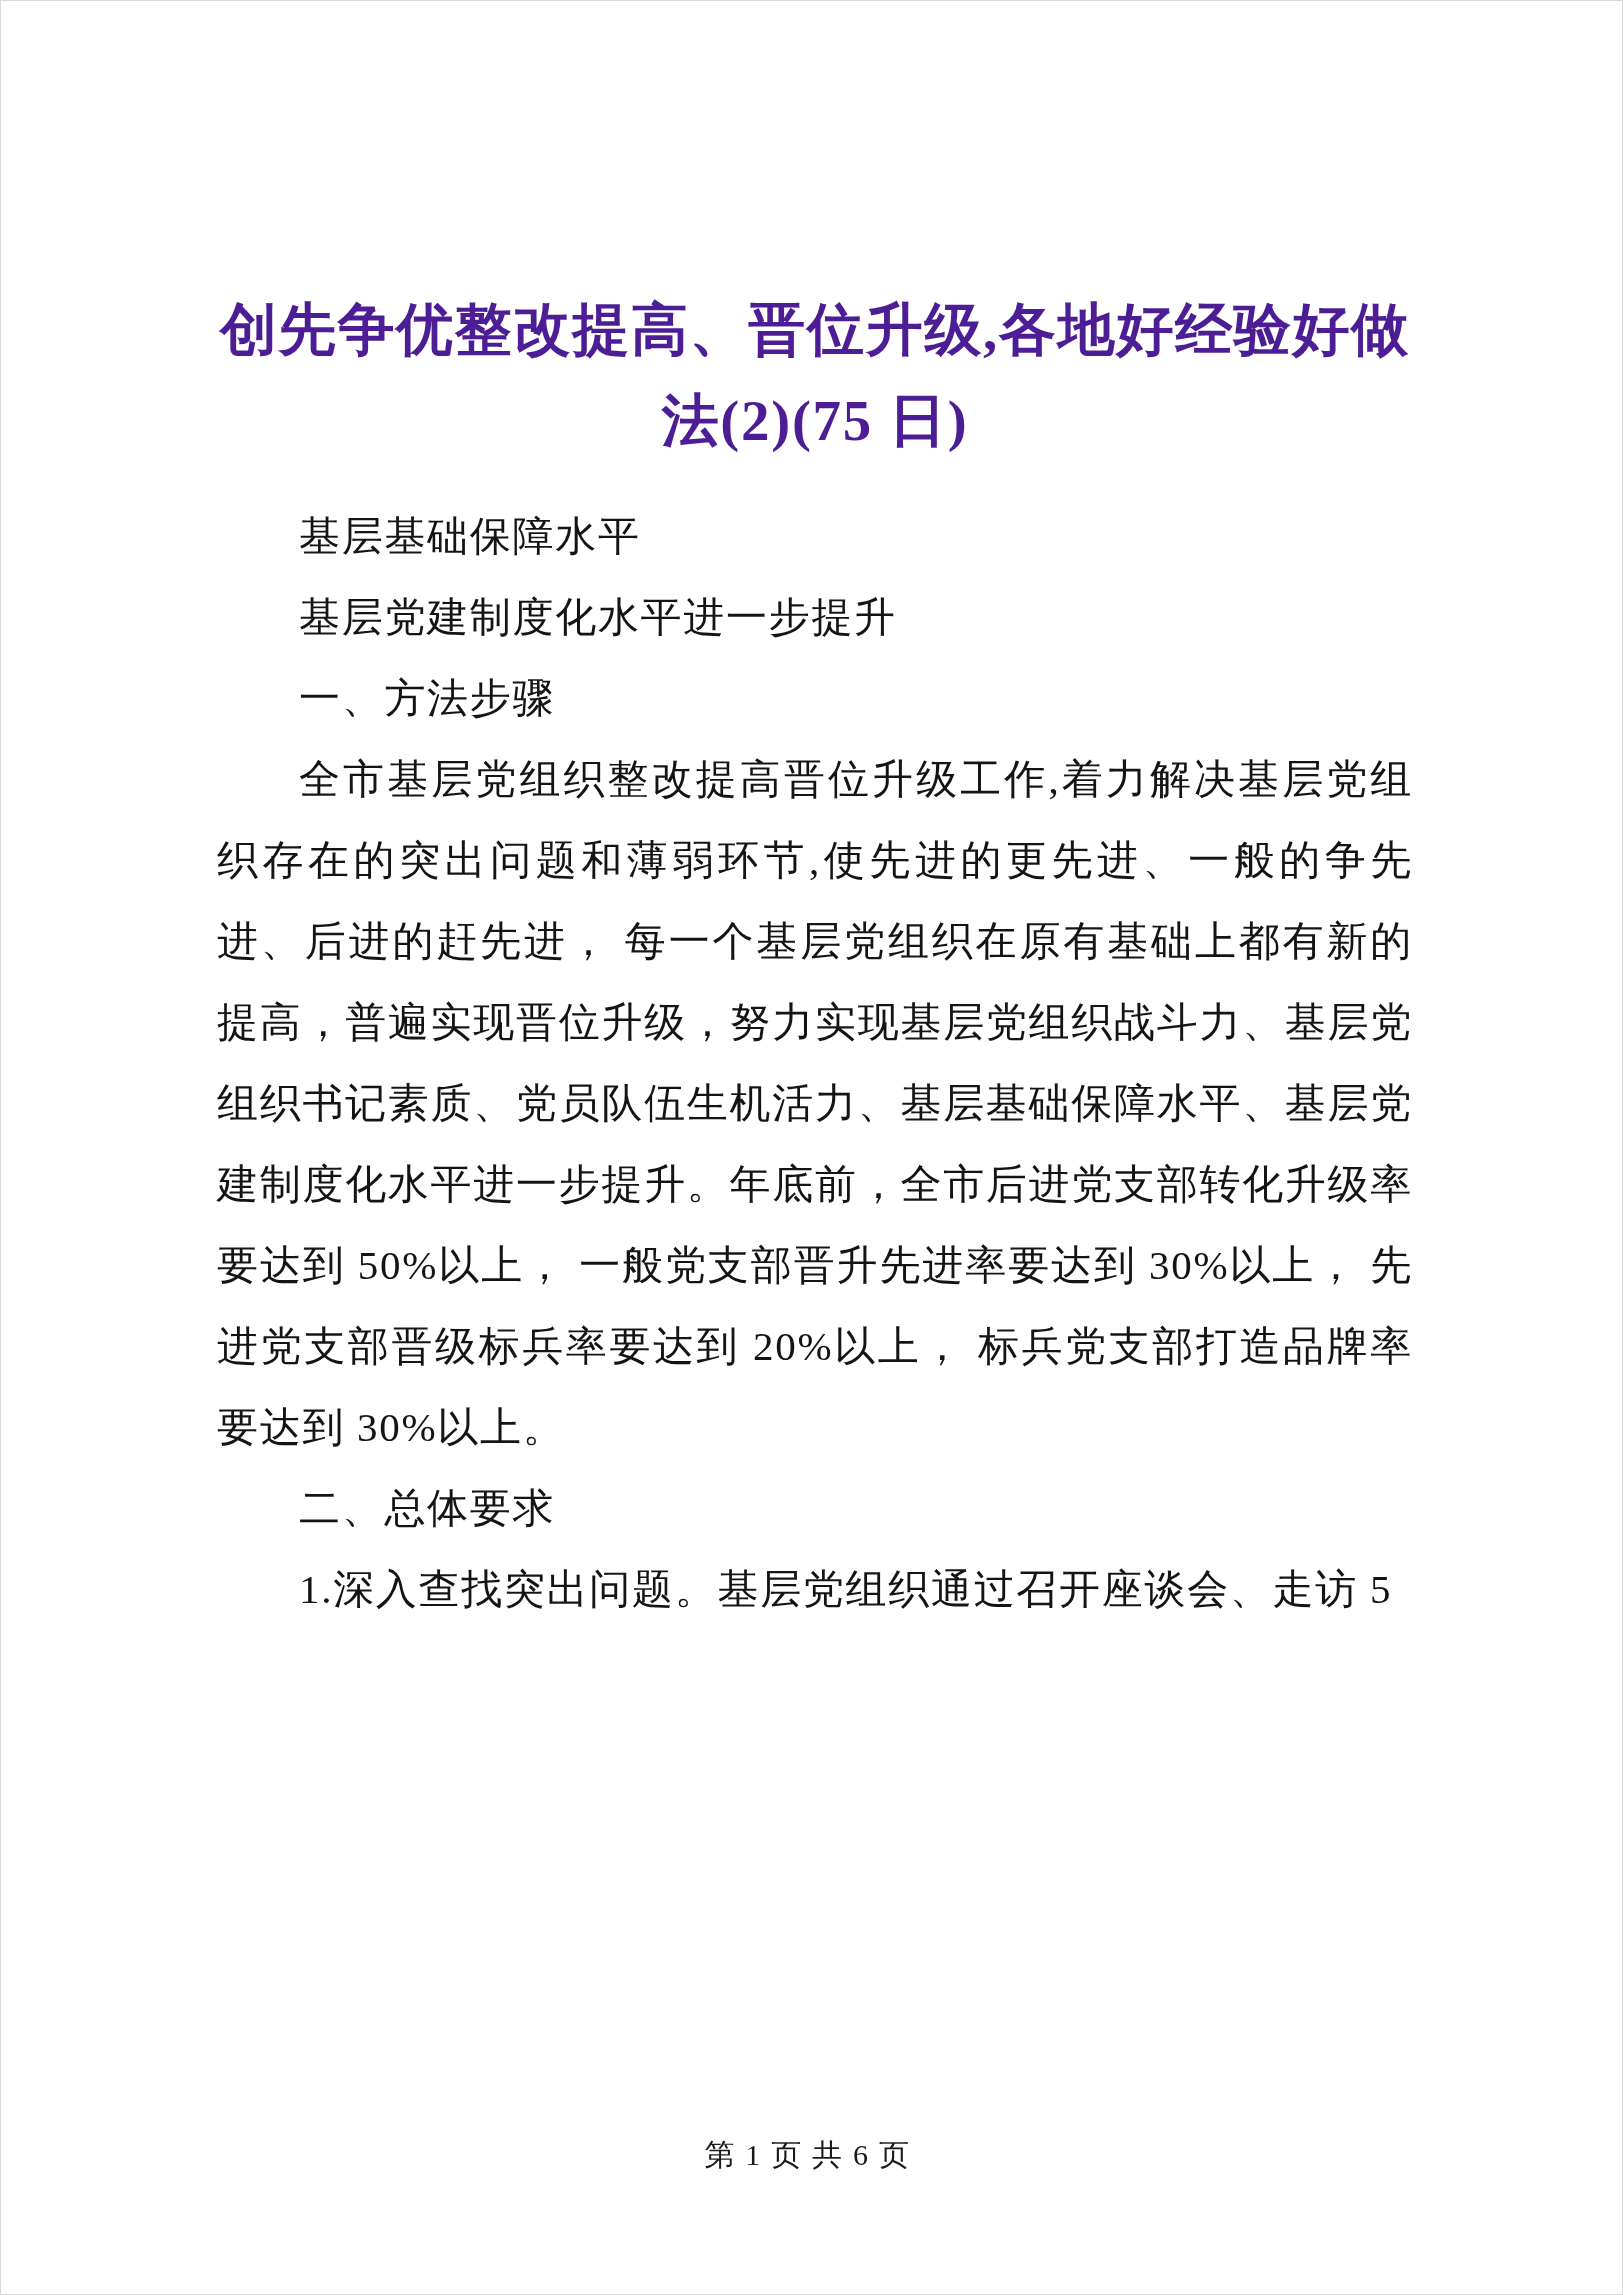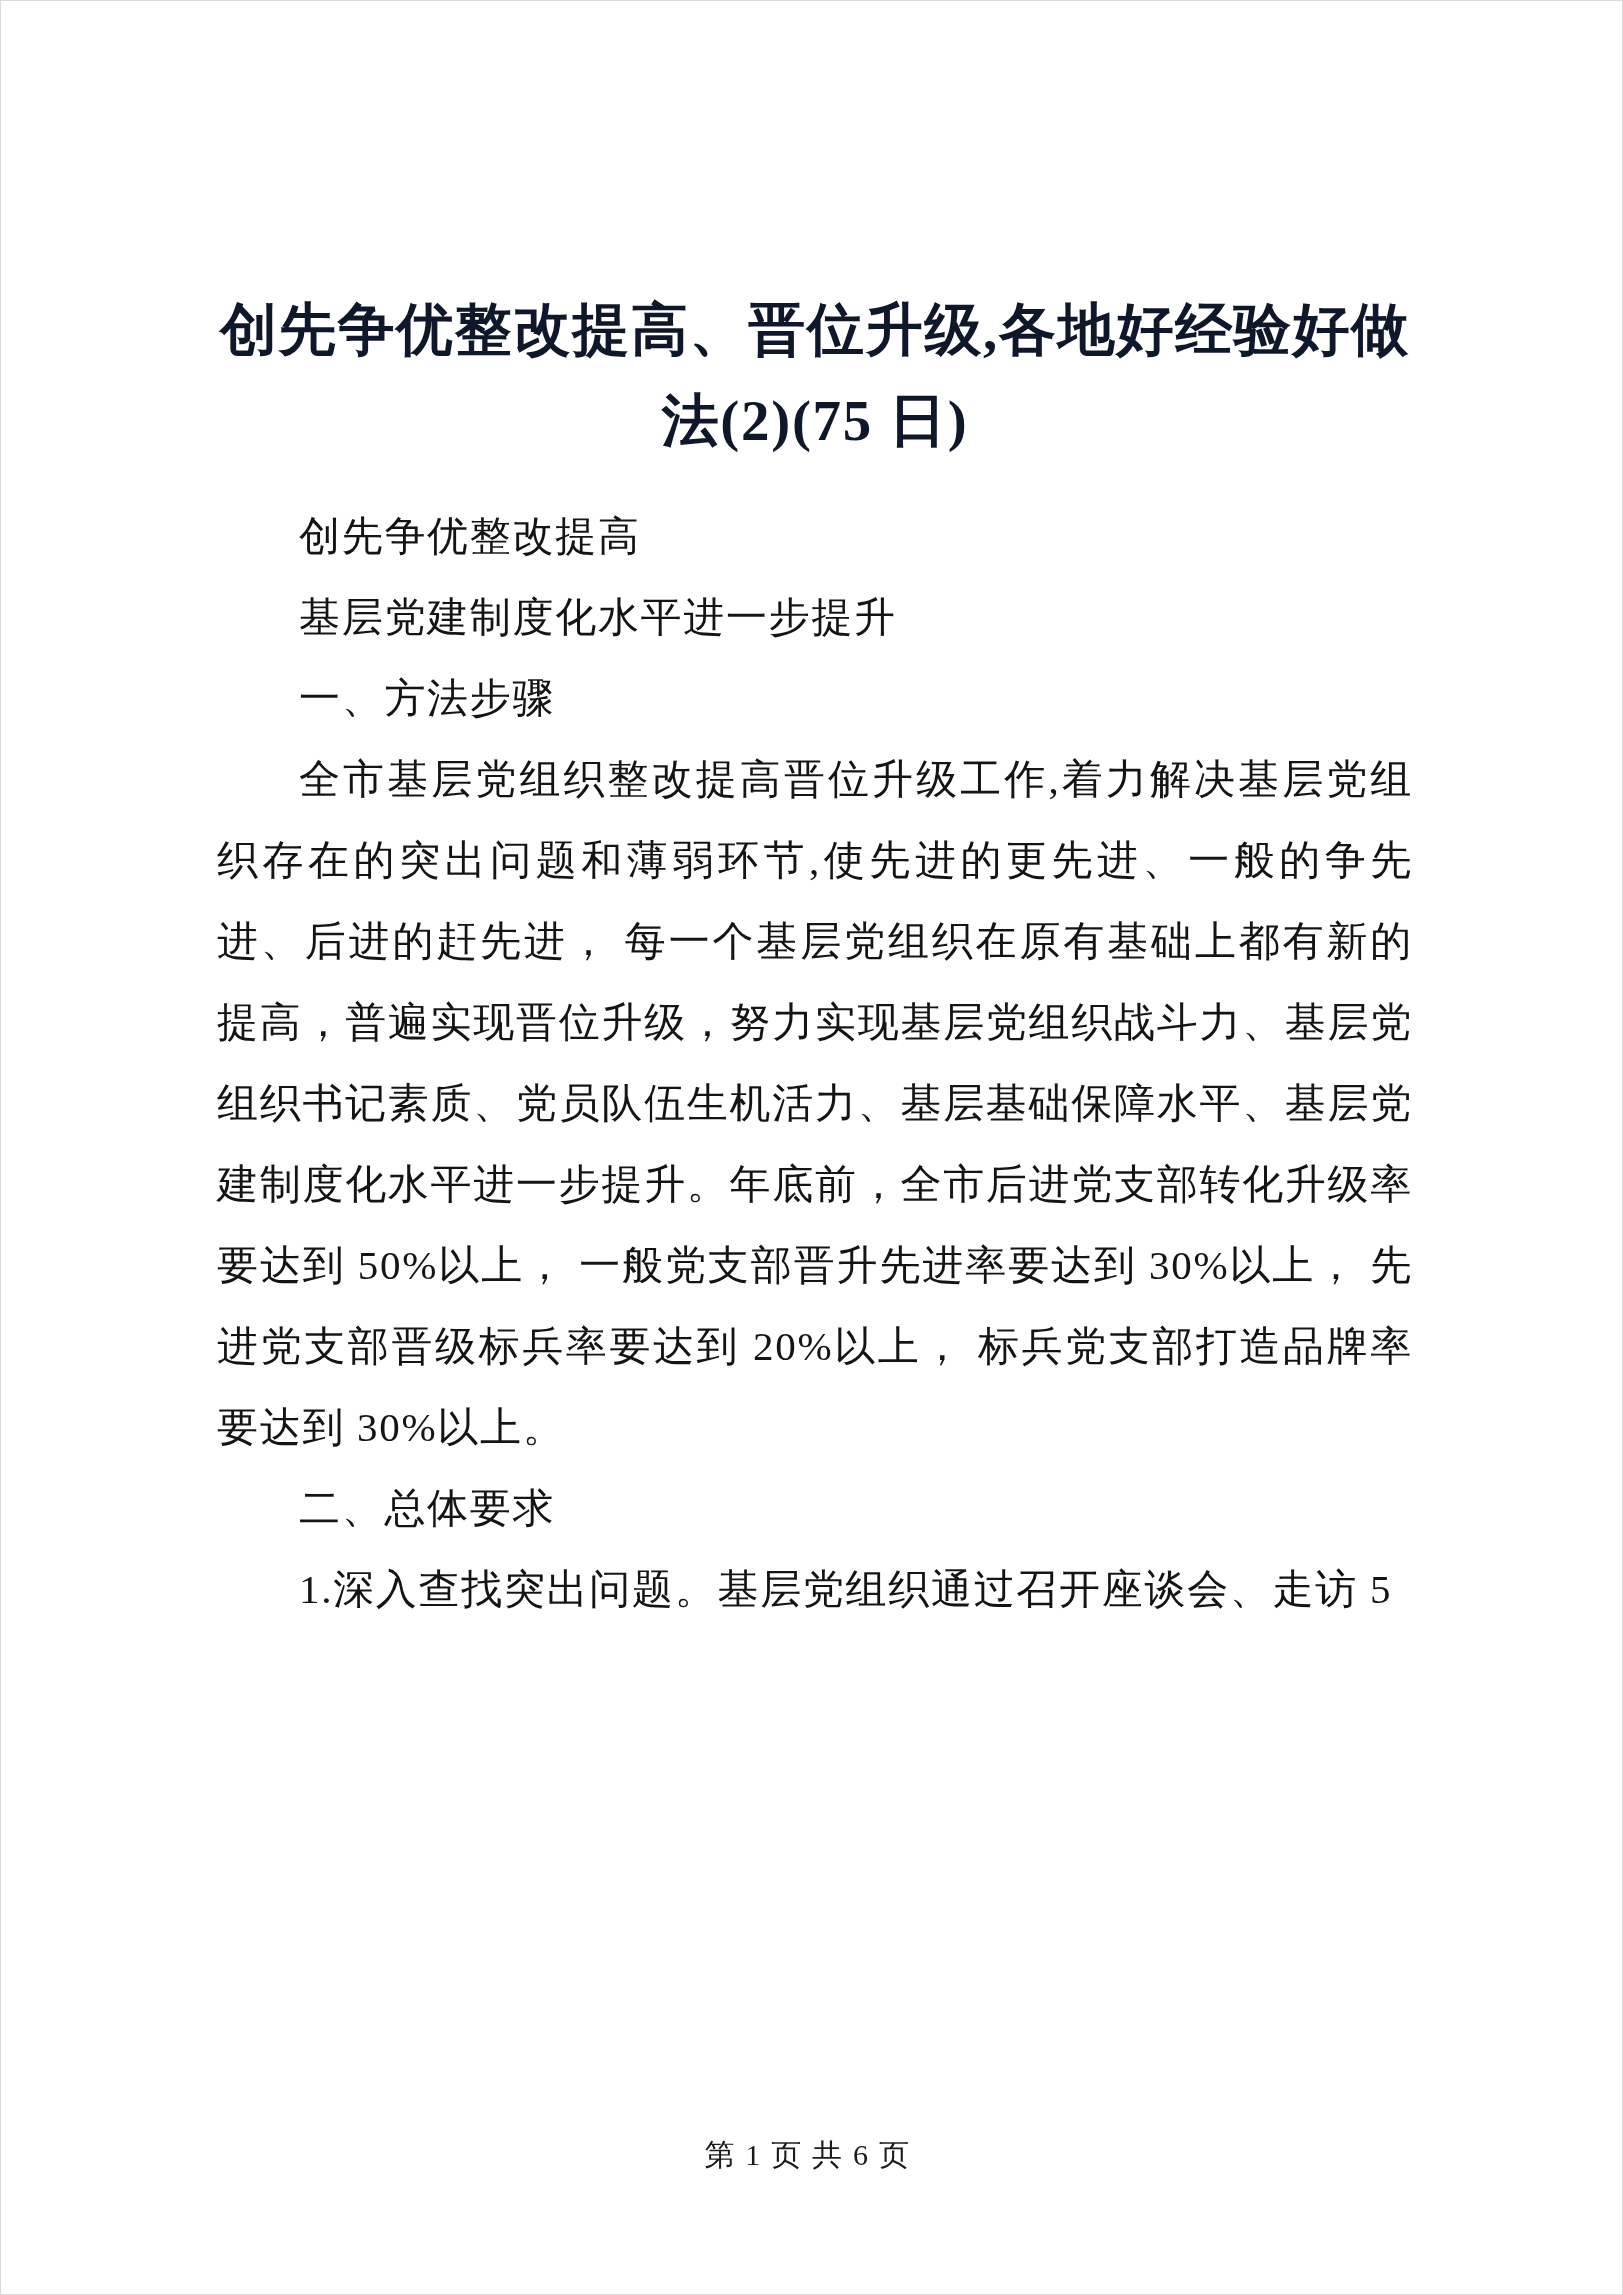--- a/index.html
+++ b/index.html
@@ -24,21 +24,21 @@
     left: 216px;
     width: 1196px;
   }
   .doc-title {
     margin: 0 0 30px 0;
     font-size: 57px;
     font-weight: bold;
     line-height: 1.6;
     letter-spacing: 1.7px;
     text-align: center;
-    color: #0f172a;
+    color: #4c1d95;
   }
   .para {
     margin: 0;
     font-size: 41px;
     line-height: 81px;
     letter-spacing: 1.7px;
     text-align: justify;
     text-indent: 2em;
     color: #141414;
   }
@@ -53,21 +53,21 @@
     color: #1a1a1a;
   }
 </style>
 </head>
 <body>
 
 <div class="page">
   <div class="content">
     <h1 class="doc-title">创先争优整改提高、晋位升级,各地好经验好做法(2)(75 日)</h1>
 
-    <p class="para">创先争优整改提高</p>
+    <p class="para">基层基础保障水平</p>
 
     <p class="para">基层党建制度化水平进一步提升</p>
 
 
     <p class="para">一、方法步骤</p>
 
     <p class="para">全市基层党组织整改提高晋位升级工作,着力解决基层党组织存在的突出问题和薄弱环节,使先进的更先进、一般的争先进、后进的赶先进， 每一个基层党组织在原有基础上都有新的提高，普遍实现晋位升级，努力实现基层党组织战斗力、基层党组织书记素质、党员队伍生机活力、基层基础保障水平、基层党建制度化水平进一步提升。年底前，全市后进党支部转化升级率要达到 50%以上， 一般党支部晋升先进率要达到 30%以上， 先进党支部晋级标兵率要达到 20%以上， 标兵党支部打造品牌率要达到 30%以上。</p>
 
     <p class="para">二、总体要求</p>
 

